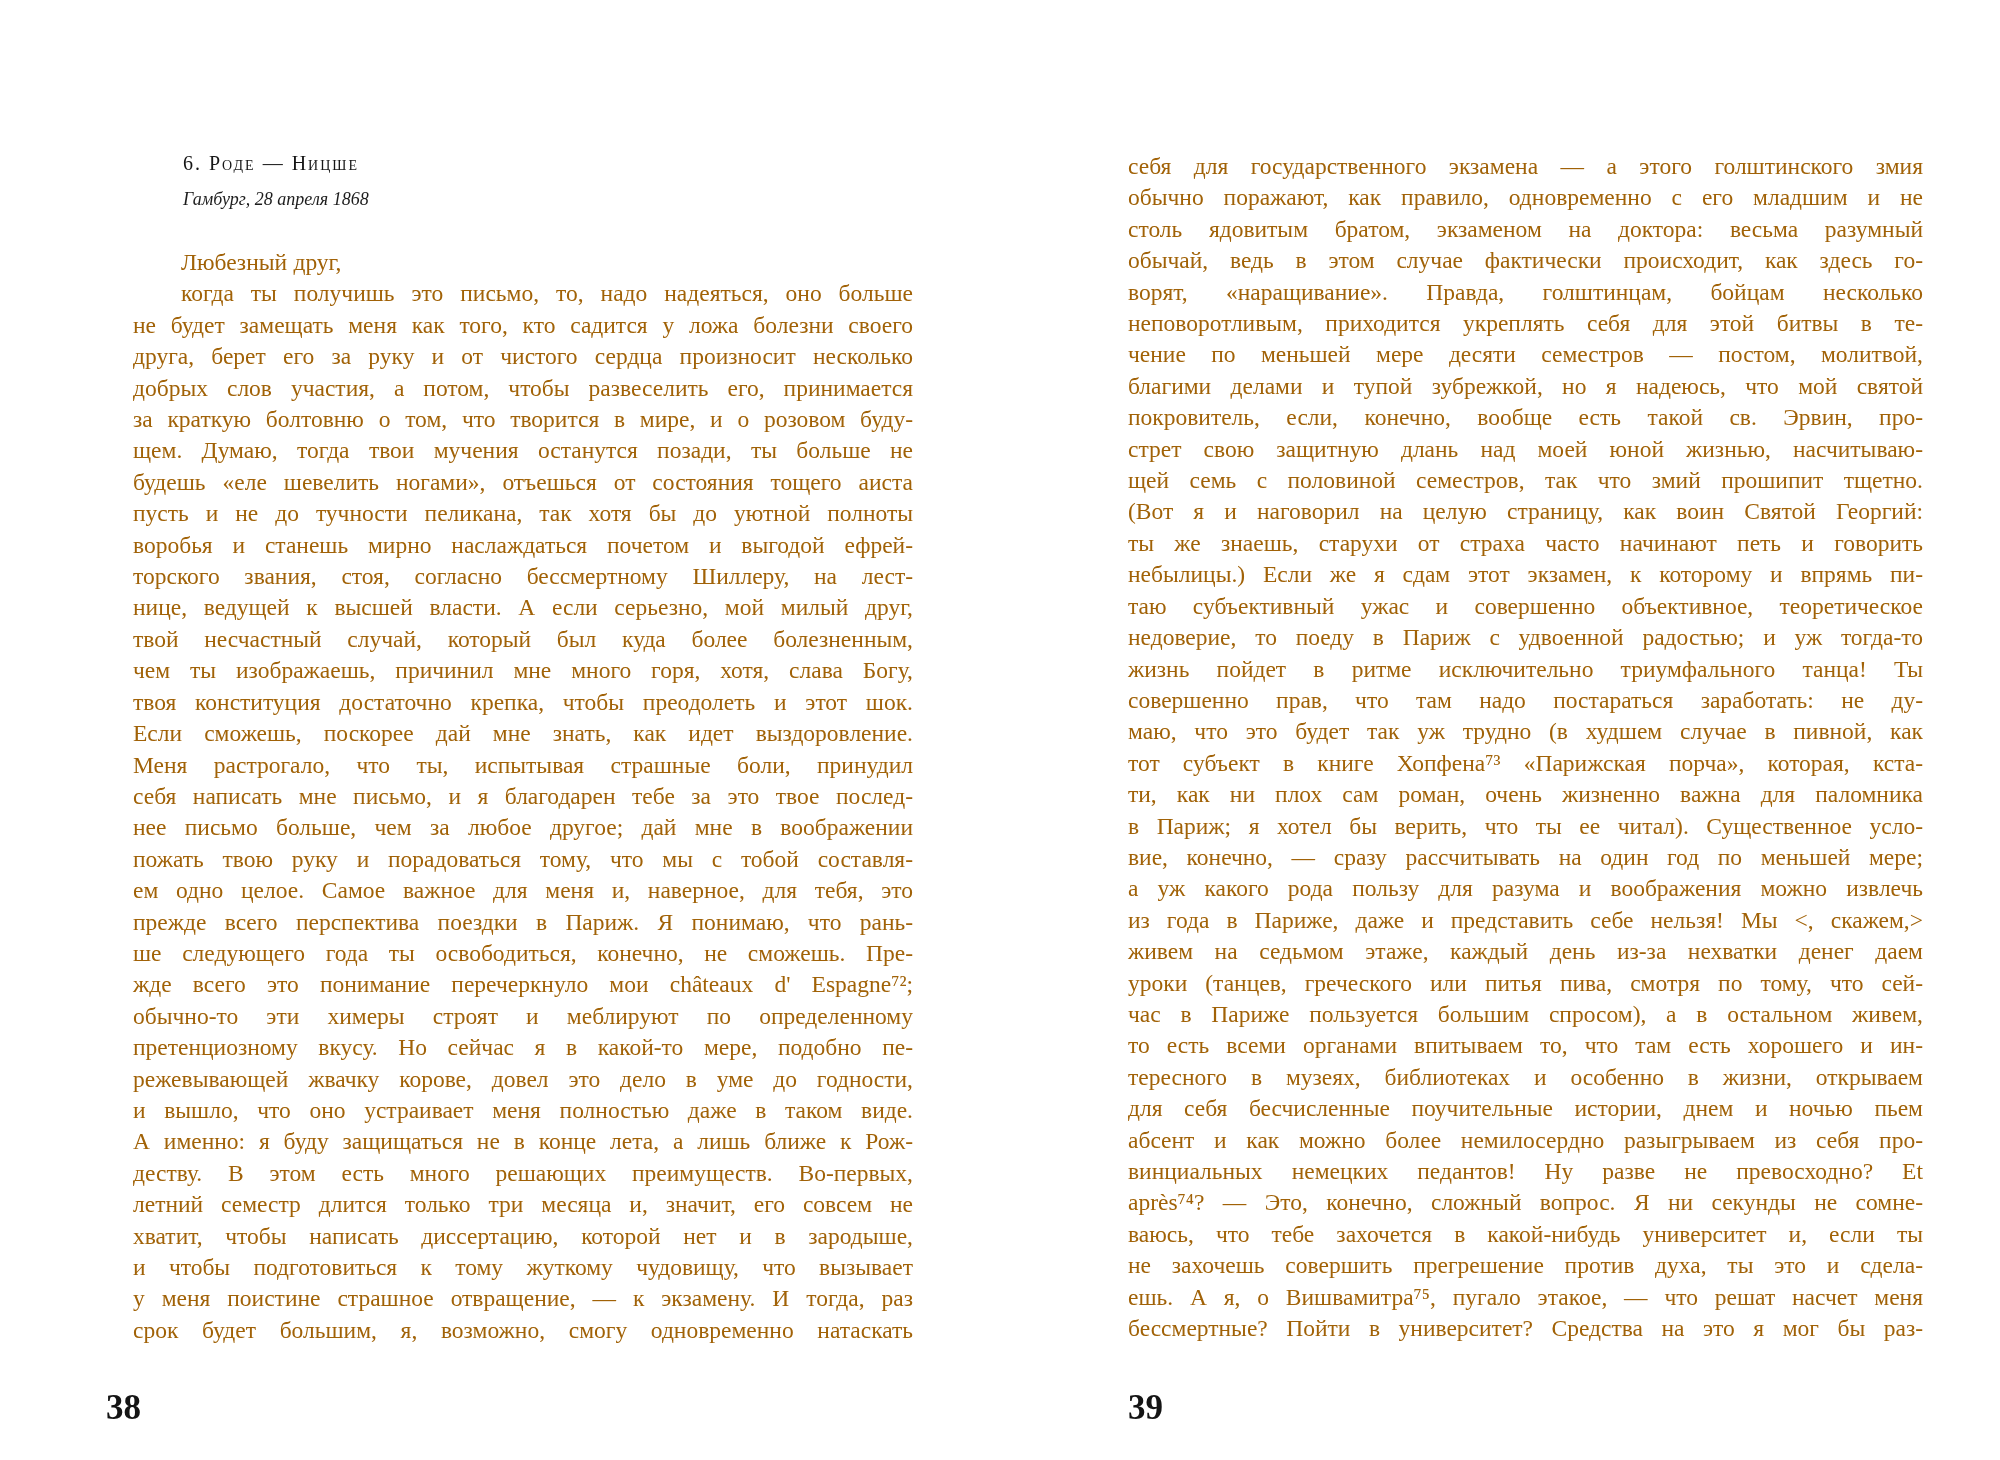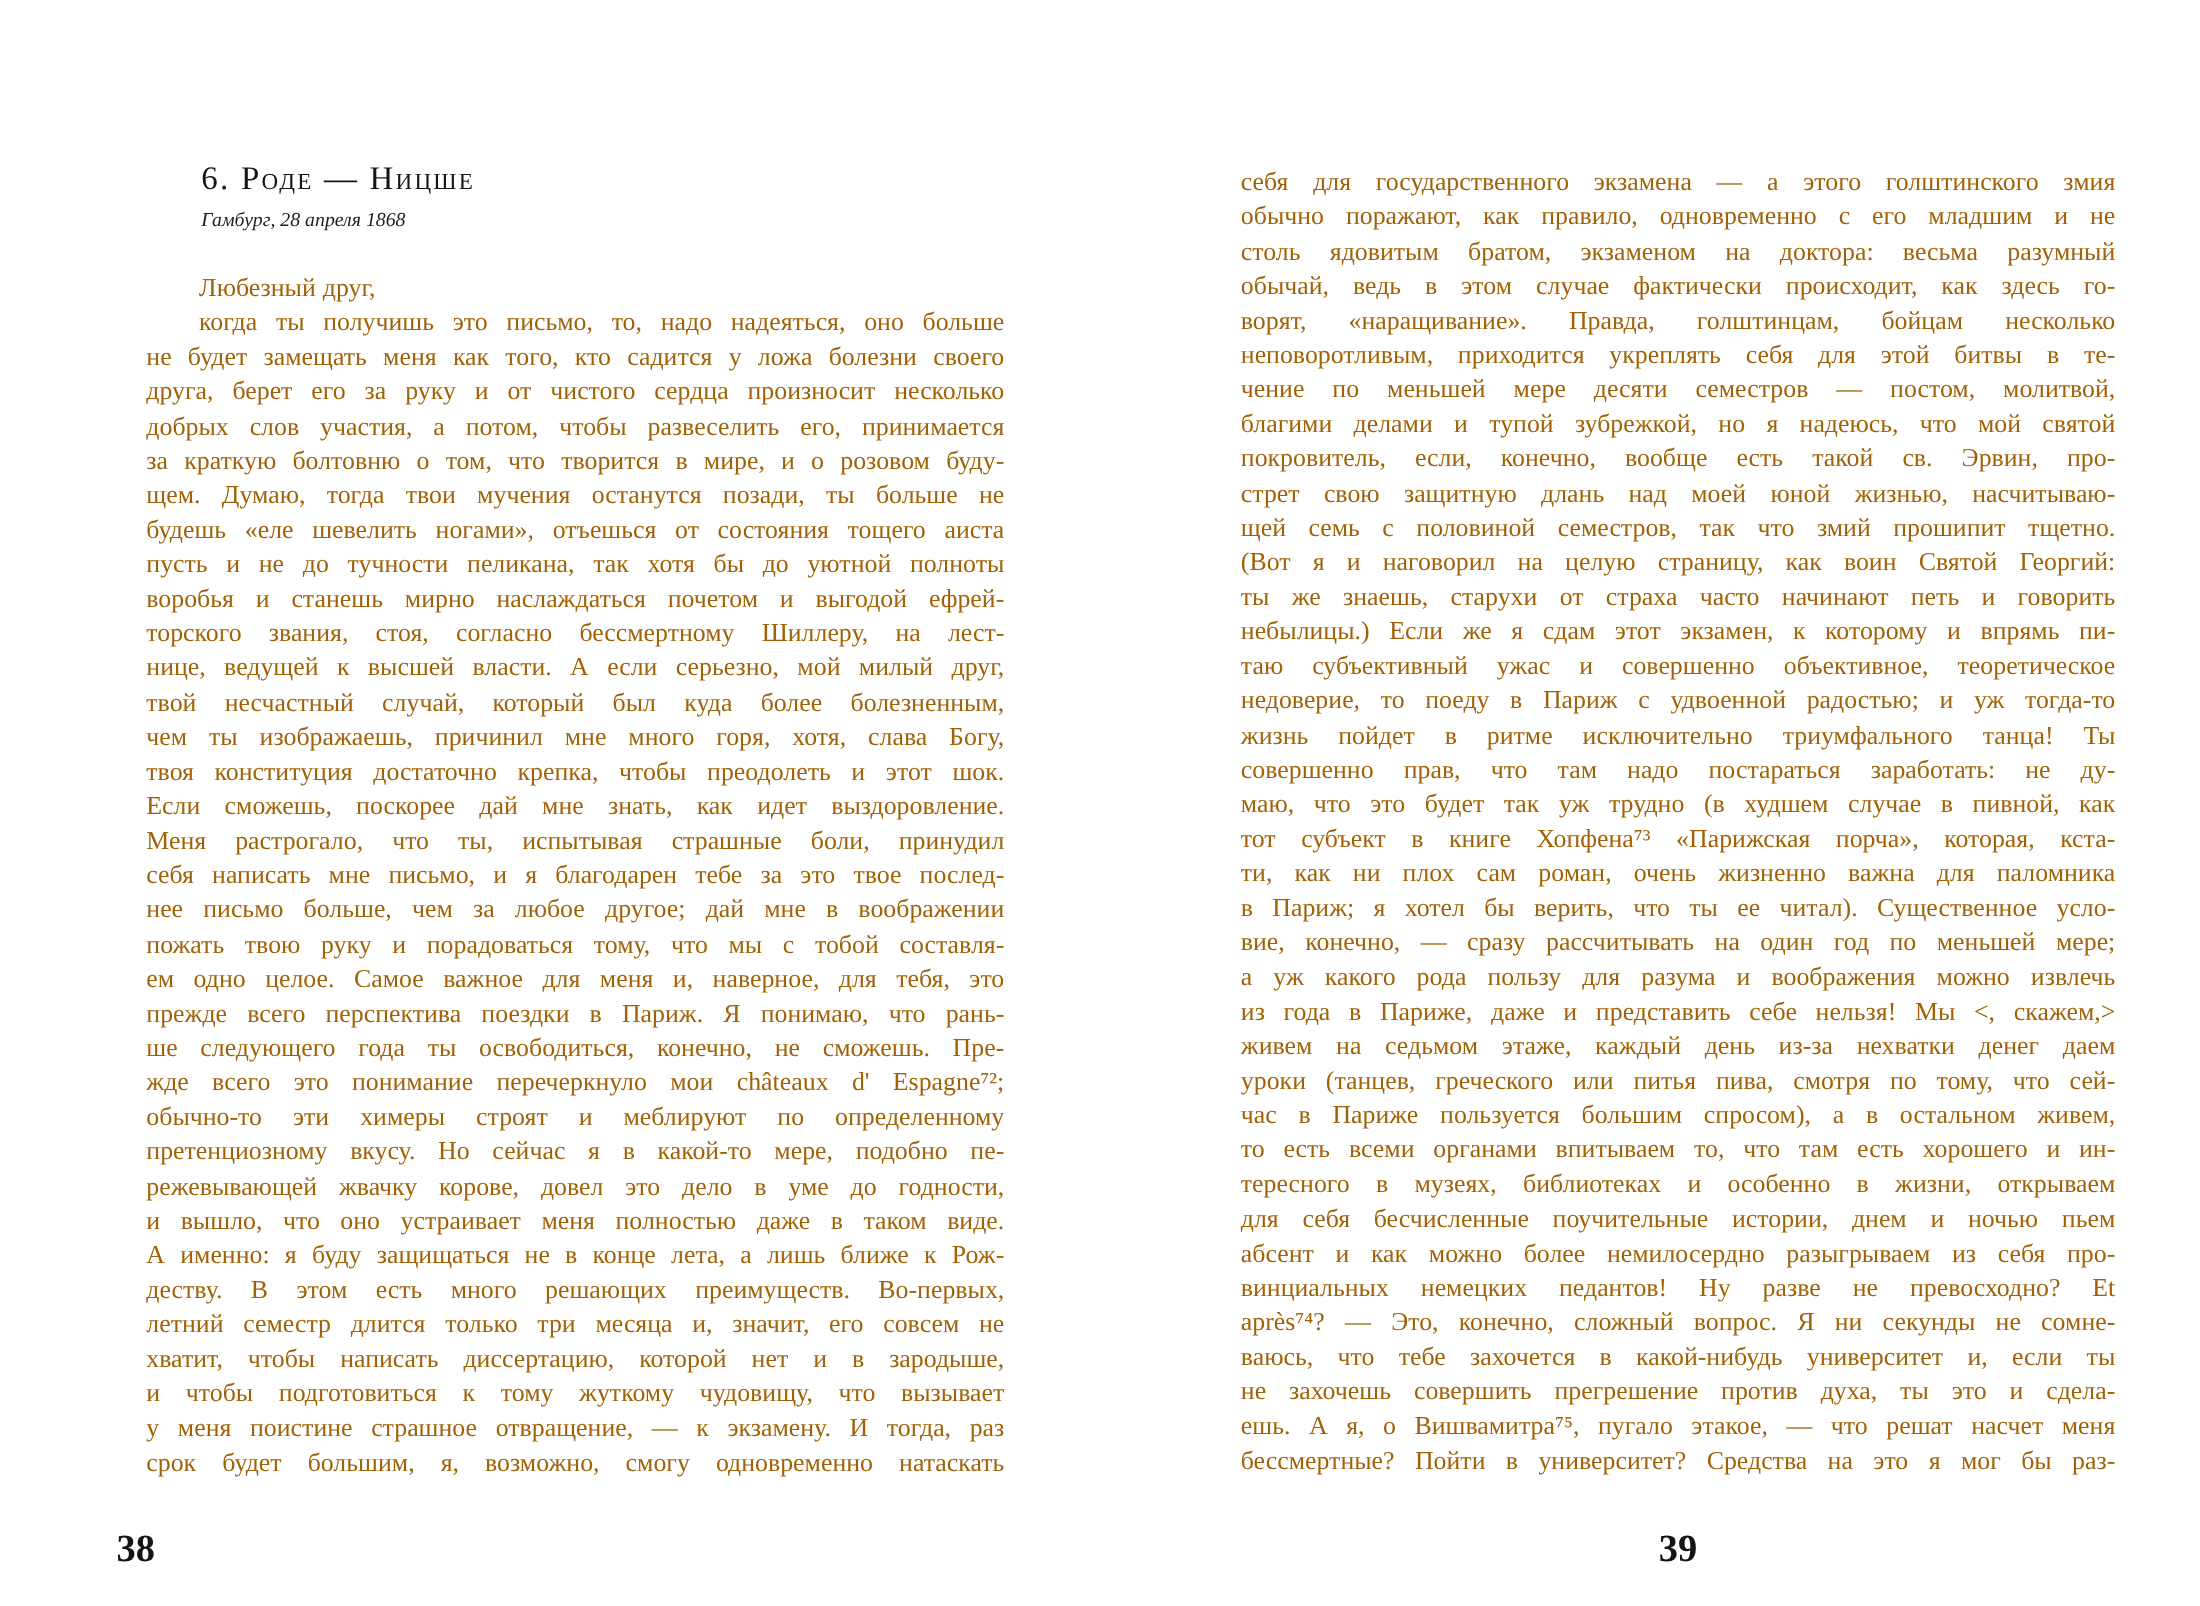--- a/index.html
+++ b/index.html
@@ -24,21 +24,21 @@
     line-height: 31.4px;
     color: #a16207;
   }
   .column-left  { left: 133px;  top: 247px; width: 780px; }
   .column-right { left: 1128px; top: 151px; width: 795px; }
 
   .letter-heading {
     position: absolute;
     left: 183px;
     top: 146px;
-    font-size: 30px;
+    font-size: 20px;
     line-height: 34px;
     font-variant: small-caps;
     letter-spacing: 2px;
     color: #161616;
   }
   .letter-date {
     position: absolute;
     left: 183px;
     top: 184px;
     font-size: 18px;
@@ -58,21 +58,21 @@
     text-indent: 48px;
   }
   .page-number {
     position: absolute;
     top: 1388px;
     font-size: 35px;
     font-weight: bold;
     color: #141414;
   }
   .page-number-left  { left: 106px; }
-  .page-number-right { left: 1128px; width: 795px; text-align: center; }
+  .page-number-right { left: 1128px; width: 795px; text-align: left; }
 </style>
 </head>
 <body>
 
 <div class="spread">
 
   <div class="page-left">
     <div class="letter-heading">6. Роде — Ницше</div>
     <div class="letter-date">Гамбург, 28 апреля 1868</div>
     <div class="column column-left" id="left-lines">

